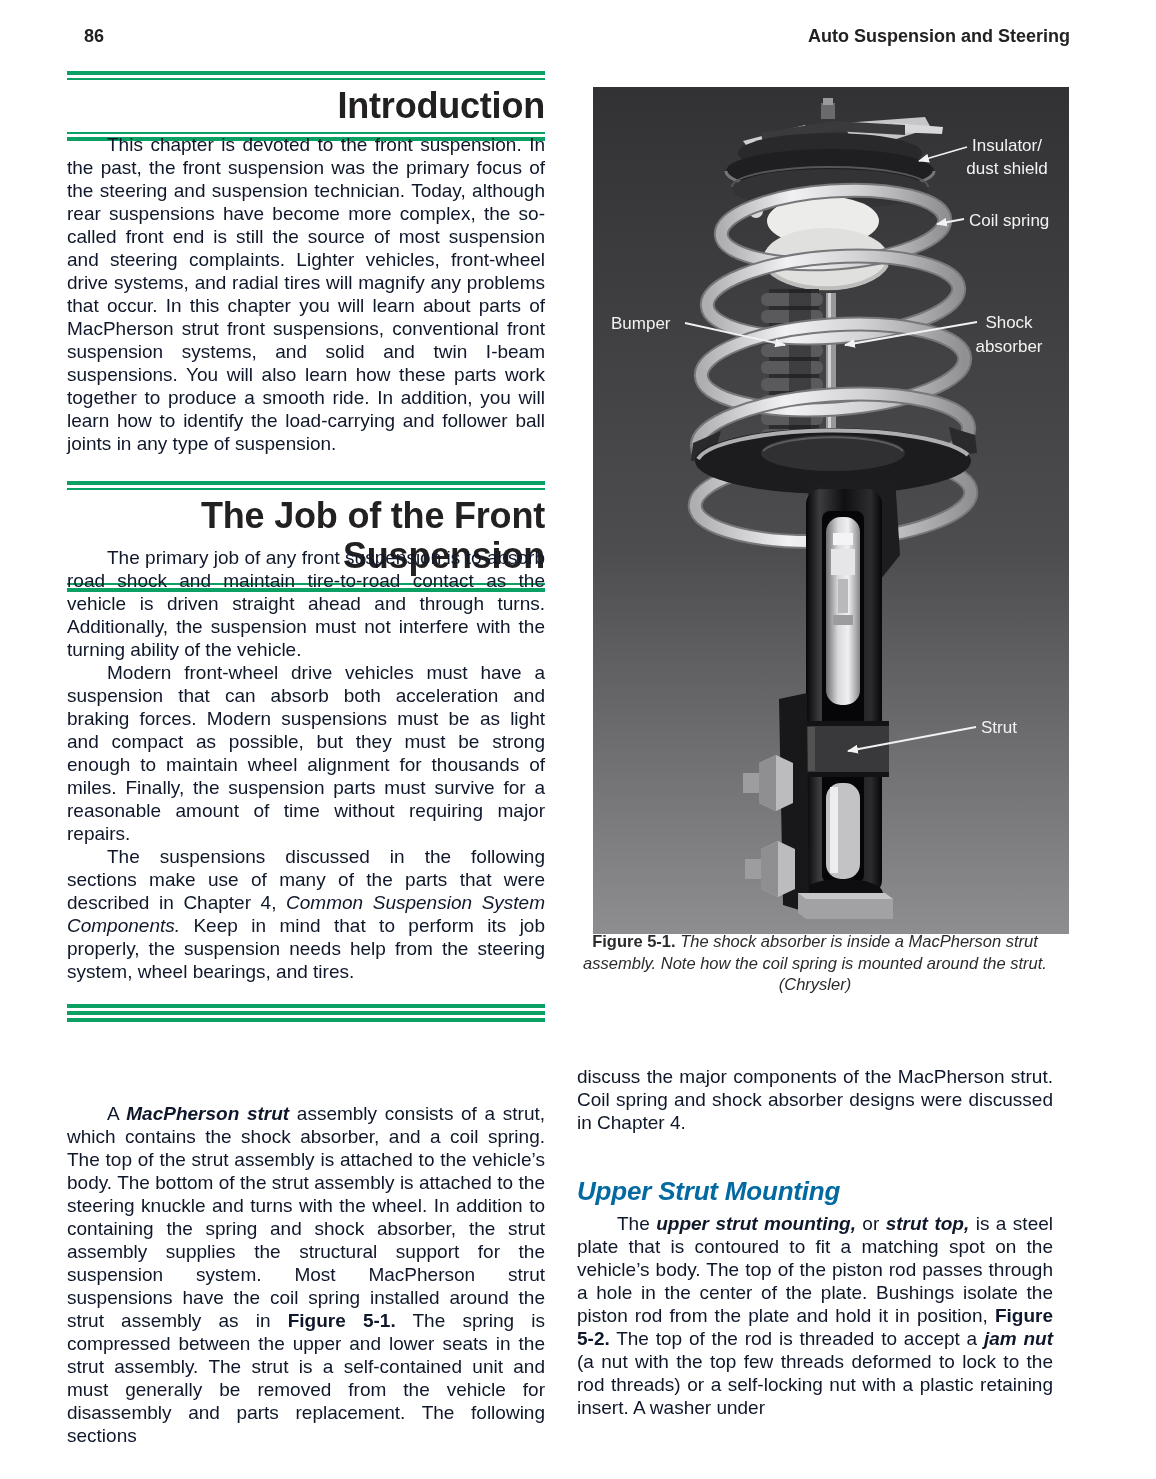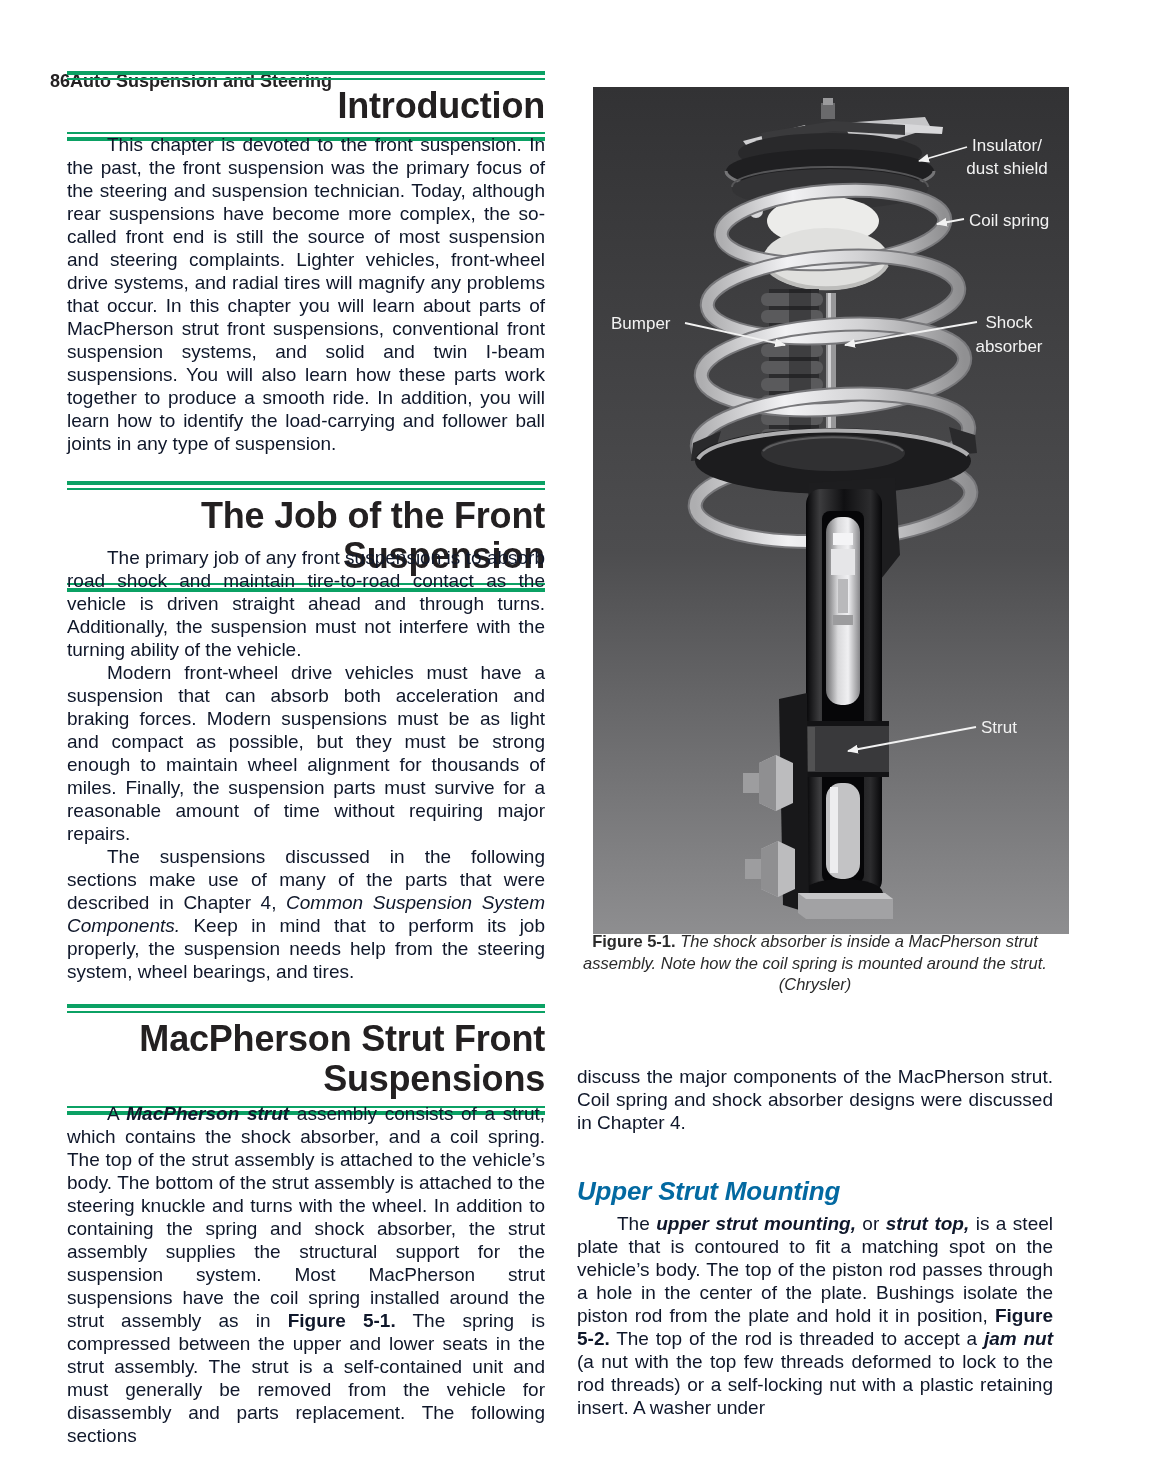--- a/index.html
+++ b/index.html
@@ -3,23 +3,23 @@
 <meta charset="utf-8">
 <style>
   :root{ --green:#0ba164; }
   html,body{ margin:0; padding:0; background:#e8e8e8; }
   .page{
     position:relative; width:1156px; height:1479px; margin:0 auto;
     background:#ffffff; overflow:hidden;
     font-family:"Liberation Sans", sans-serif; color:#3b3839;
   }
   .running-head{
-    position:absolute; left:50px; top:26px; width:986px;
-    display:flex; justify-content:flex-start;
-    font-size:18px; font-weight:bold; color:#242122;margin-top:45px;
+    position:absolute; left:84px; top:26px; width:986px;
+    display:flex; justify-content:space-between;
+    font-size:18px; font-weight:bold; color:#242122;
   }
   .col{ position:absolute; top:0; }
   .col-left{ left:67px; width:478px; }
   .col-right{ left:577px; width:476px; }
   .abs{ position:absolute; left:0; width:100%; }
 
   .grule-a{ height:3px; border-top:4px solid var(--green); border-bottom:2px solid var(--green); }
   .grule-b{ height:3px; border-top:2px solid var(--green); border-bottom:4px solid var(--green); }
   h2{
     margin:6px 0; font-size:36px; line-height:1.12; letter-spacing:-0.2px;
@@ -70,21 +70,20 @@
       <div class="grule-b"></div>
     </div>
     <div class="abs" style="top:546px">
       <p class="body"><span>The primary job of any front suspension is to absorb road shock and maintain tire-to-road contact as the vehicle is driven straight ahead and through turns. Additionally, the suspension must not interfere with the turning ability of the vehicle.</span></p>
       <p class="body"><span>Modern front-wheel drive vehicles must have a suspension that can absorb both acceleration and braking forces. Modern suspensions must be as light and compact as possible, but they must be strong enough to maintain wheel alignment for thousands of miles. Finally, the suspension parts must survive for a reasonable amount of time without requiring major repairs.</span></p>
       <p class="body"><span>The suspensions discussed in the following sections make use of many of the parts that were described in Chapter 4, </span><span class="run-i">Common Suspension System Components.</span><span> Keep in mind that to perform its job properly, the suspension needs help from the steering system, wheel bearings, and tires.</span></p>
     </div>
 
     <div class="abs" style="top:1004px">
       <div class="grule-a"></div>
-      <h2>MacPherson Strut Front Suspensions</h2>
       <div class="grule-b"></div>
     </div>
     <p class="body abs" style="top:1102px"><span>A </span><span class="run-bi">MacPherson strut</span><span> assembly consists of a strut, which contains the shock absorber, and a coil spring. The top of the strut assembly is attached to the vehicle’s body. The bottom of the strut assembly is attached to the steering knuckle and turns with the wheel. In addition to containing the spring and shock absorber, the strut assembly supplies the structural support for the suspension system. Most MacPherson strut suspensions have the coil spring installed around the strut assembly as in </span><span class="run-b">Figure 5-1.</span><span> The spring is compressed between the upper and lower seats in the strut assembly. The strut is a self-contained unit and must generally be removed from the vehicle for disassembly and parts replacement. The following sections</span></p>
   </div>
 
   <div class="col col-right">
 
     <figure class="abs" style="top:71px">
       <svg class="photo-svg" width="476" height="847" viewBox="0 0 476 847" xmlns="http://www.w3.org/2000/svg">
         <defs>

